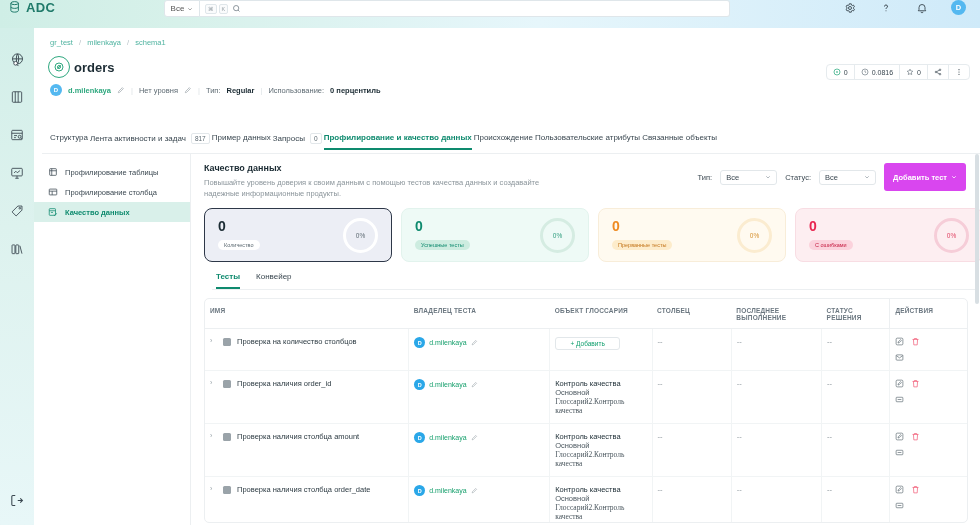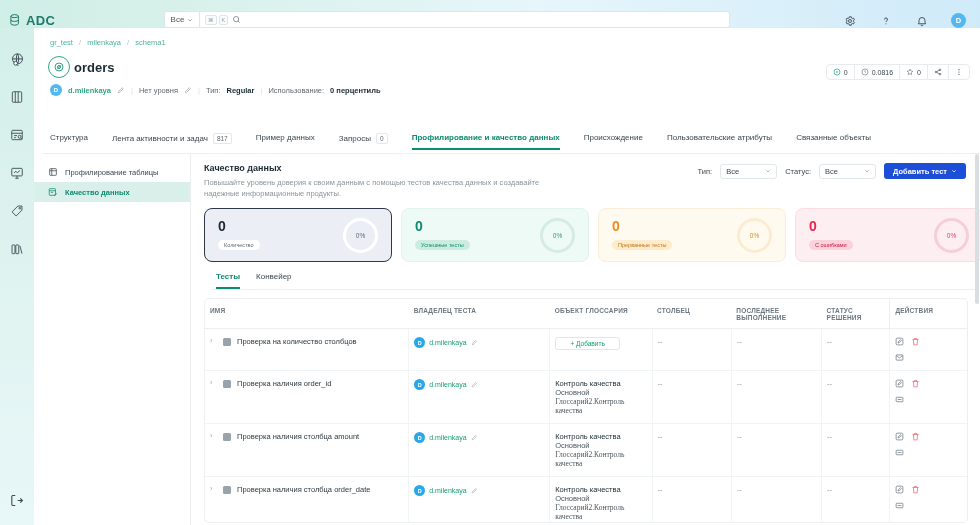--- a/index.html
+++ b/index.html
@@ -8,21 +8,21 @@
     font-family: "Liberation Sans", sans-serif;
     background: #ffffff;
     overflow: hidden;
   }
   body { position: relative; }
 
   
   .topbar {
     position: absolute; left: 0; top: 0; width: 980px; height: 28px;
     background: linear-gradient(90deg,#cfeee6 0%,#d7f1ea 18%,#e6f6fb 55%,#cfeaf9 100%);
-    display: flex; align-items: flex-end;
+    display: flex; align-items: flex-start;
   }
   .logo {
     display: flex; align-items: center; gap: 2px;
     margin-left: 9px; width: 120px;
   }
   .logo-mark { width: 15px; height: 15px; position: relative; }
   .logo-text {
     font-size: 13px; font-weight: 700; color: #1f7a6a; letter-spacing: .3px;
   }
   .scope-select {
@@ -104,21 +104,21 @@
   }
   .ta-cell {
     display:flex;align-items:center;gap:3px;padding:0 6px;height:100%;
     font-size:7px;color:#3a4750;border-right:1px solid #e6ebee;cursor:pointer;
   }
   .ta-cell:last-child { border-right:none; }
 
   
   .tabs {
     position:absolute; left:8px; top:105px; width:938px; height:21px;
-    display:flex; align-items:flex-start; gap:24px;
+    display:flex; align-items:flex-start; gap:2px;
     border-bottom:1px solid #eceff1; padding-left:8px;
   }
   .tab {
     font-size:8px; color:#3a4750; cursor:pointer; padding-bottom:6px;
     display:flex; align-items:center; gap:5px; white-space:nowrap;
   }
   .tab.active { color:#0e8a6e; font-weight:700; border-bottom:2px solid #0e8a6e; }
   .tab-badge {
     border:1px solid #e2e7ea; border-radius:2px; font-size:6.5px;
     color:#5d6a72; padding:0 3px; line-height:9px;
@@ -142,21 +142,21 @@
   .c-sub { font-size:7.5px; color:#8b959b; line-height:11px; margin-top:4px; width:340px; }
 
   .filters { position:absolute; right:14px; top:9px; display:flex; align-items:center; gap:8px;}
   .flabel { font-size:7.5px; color:#3a4750; }
   .fselect {
     width:57px;height:15px;border:1px solid #e2e7ea;border-radius:3px;background:#fff;
     display:flex;align-items:center;justify-content:space-between;padding:0 5px;
     font-size:7.5px;color:#3a4750;cursor:pointer;
   }
   .btn-add {
-    height:16px;background:#1d4ed8;border-radius:3px;color:#fff;font-size:7.5px;
+    height:28px;background:#d946ef;border-radius:3px;color:#fff;font-size:7.5px;
     display:flex;align-items:center;gap:4px;padding:0 9px;cursor:pointer;font-weight:600;
   }
 
   
   .cards { position:absolute; left:13px; top:54px; display:flex; gap:9px; }
   .card {
     width:188px;height:54px;border-radius:8px;position:relative;
     display:flex;align-items:center;padding:0 13px;cursor:pointer;
   }
   .card.c0 { background:#eceef5; border:1.6px solid #2d3748; }
@@ -455,20 +455,29 @@
 
   <div class="subside">
     <div class="ss-item">
       <span class="ss-ico">
         <svg width="10" height="10" viewBox="0 0 24 24" fill="none" stroke="#3a4750" stroke-width="1.8">
             <rect x="4" y="4" width="16" height="16" rx="1.5"></rect>
             <path d="M9 4v16M4 9h16"></path>
           </svg>
       </span>
       <span>Профилирование таблицы</span>
+    </div>
+    <div class="ss-item">
+      <span class="ss-ico">
+        <svg width="10" height="10" viewBox="0 0 24 24" fill="none" stroke="#3a4750" stroke-width="1.8">
+            <rect x="3" y="5" width="18" height="14" rx="1.5"></rect>
+            <path d="M3 10h18M10 19V10"></path>
+          </svg>
+      </span>
+      <span>Профилирование столбца</span>
     </div>
     <div class="ss-item active">
       <span class="ss-ico">
         <svg width="10" height="10" viewBox="0 0 24 24" fill="none" stroke="#0e8a6e" stroke-width="1.8">
             <rect x="3" y="4" width="15" height="16" rx="1.5"></rect>
             <path d="M3 9h15M7 13h5"></path>
             <path d="M14 18l2.5 2.5L21 15"></path>
           </svg>
       </span>
       <span>Качество данных</span>

